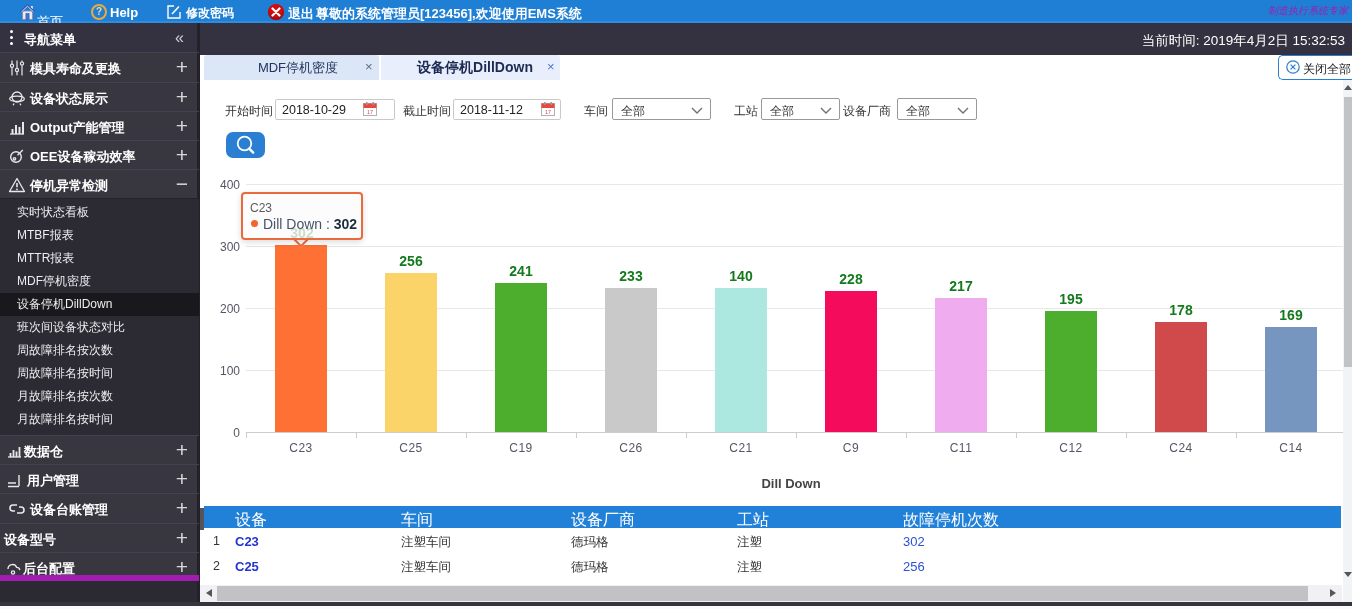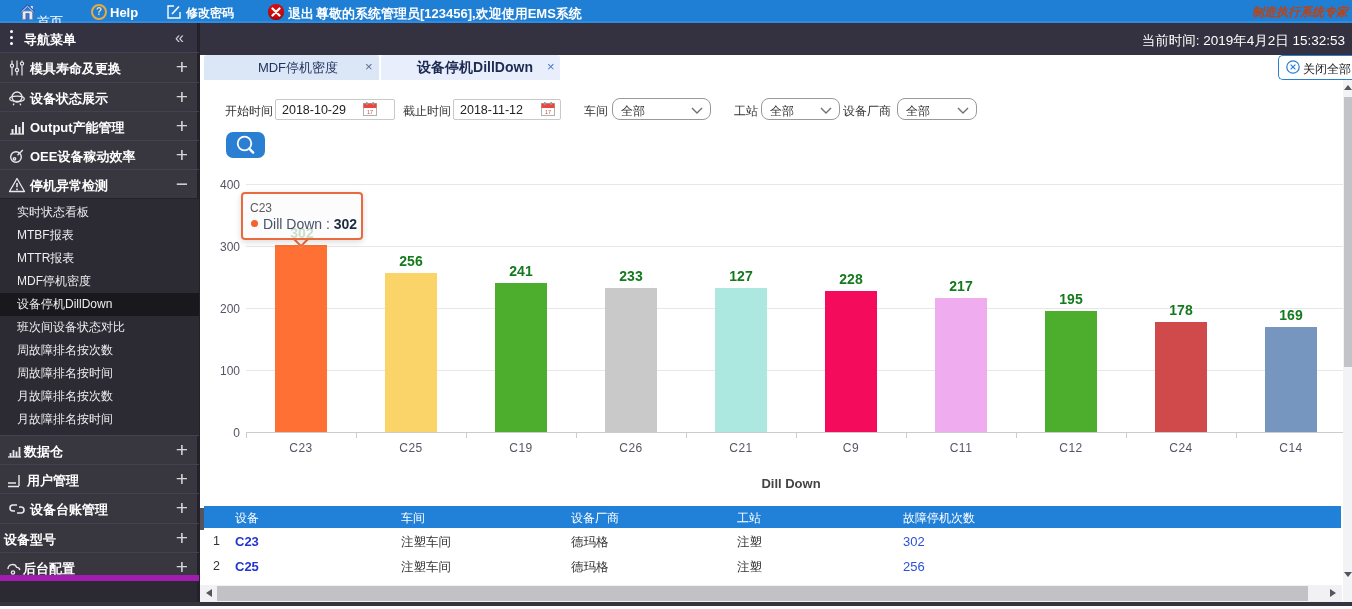--- a/index.html
+++ b/index.html
@@ -4,29 +4,29 @@
 html,body{width:1352px;height:609px}
 body{position:relative;overflow:hidden;background:#fff;font-family:"Liberation Sans",sans-serif}
 .a{position:absolute}
 .mi{position:absolute;left:0;width:199px;height:29px;border-top:1px solid #444250;color:#fff}
 .mi .t{position:absolute;top:7px;font-size:13px;font-weight:bold}
 .mi .p{position:absolute;right:11px;top:2px;font-size:21px;font-weight:100;color:#d5d6da;font-family:"Liberation Sans",sans-serif}
 .micon{position:absolute;left:8px;top:6px}
 .smi{position:absolute;left:17px;width:182px;font-size:12px;color:#ededf0}
 .lbl{font-size:12px;color:#333}
 .inp{height:21px;border:1px solid #c9c9c9;border-radius:2px;background:#fff;font-size:12.5px;color:#222;padding:3px 0 0 6px}
-.sel{height:22px;border:1px solid #999;border-radius:8px;background:#fff;font-size:12px;color:#333;padding:4px 0 0 8px}
+.sel{height:22px;border:1px solid #999;border-radius:2px;background:#fff;font-size:12px;color:#333;padding:4px 0 0 8px}
 .chev{position:absolute;right:7px;top:8px}
 .grid{position:absolute;left:246px;width:1100px;height:1px;background:#e7e7e7}
 .ylab{position:absolute;left:198px;width:42px;text-align:right;font-size:12px;color:#556}
 .bar{position:absolute;width:52px}
 .vlab{position:absolute;width:52px;text-align:center;font-size:14px;font-weight:bold;color:#157a1e}
 .xt{position:absolute;top:432px;width:1px;height:6px;background:#ccc}
 .xlab{position:absolute;top:441px;width:52px;text-align:center;font-size:12px;color:#556;letter-spacing:0.5px}
-.th{position:absolute;top:510px;font-size:12px;color:#fff}
+.th{position:absolute;top:510px;font-size:16px;color:#fff}
 .td{position:absolute;font-size:12.5px}
 </style></head><body>
 
 <div class="a" style="left:0;top:0;width:1352px;height:23px;background:#1f7fd4"></div>
 <div class="a" style="left:0;top:21px;width:1352px;height:2px;background:#2e8ce2"></div>
 
 <svg class="a" style="left:20px;top:4px" width="15" height="16" viewBox="0 0 15 16">
   <rect x="2.6" y="7" width="9.8" height="8.4" fill="#ececf1" stroke="#8f8f99" stroke-width="0.9"></rect>
   <rect x="10.8" y="2" width="2" height="4" fill="#ececf1"></rect>
   <path d="M0.8 8.2 L7.5 1.6 L14.2 8.2" fill="none" stroke="#2b58b8" stroke-width="2.4"></path>
@@ -44,21 +44,21 @@
 </svg>
 <div class="a" style="left:186px;top:5px;font-size:12px;font-weight:bold;color:#fff">修改密码</div>
 
 <div class="a" style="left:268px;top:4px;width:16px;height:16px;border-radius:50%;background:#d80b0b;box-shadow:inset 0 -2px 3px rgba(0,0,0,.3)"></div>
 <svg class="a" style="left:271px;top:7px" width="10" height="10" viewBox="0 0 10 10">
     <path d="M1.5 1.5l7 7M8.5 1.5l-7 7" stroke="#fff" stroke-width="2.2" stroke-linecap="round"></path>
   </svg>
 <div class="a" style="left:288px;top:5px;font-size:13px;font-weight:bold;color:#fff">退出</div>
 
 <div class="a" style="left:316px;top:5px;font-size:13px;font-weight:bold;color:#fff">尊敬的系统管理员[123456],欢迎使用EMS系统</div>
-<div class="a" style="right:4px;top:4px;font-size:12px;font-weight:bold;font-style:italic;color:#c2410c">制造执行系统专家</div>
+<div class="a" style="right:4px;top:4px;font-size:10px;font-weight:normal;font-style:italic;color:#a21caf">制造执行系统专家</div>
 
 <div class="a" style="left:0;top:23px;width:1352px;height:32px;background:#343241"></div>
 <div class="a" style="right:7px;top:32px;font-size:13.5px;color:#fff">当前时间: 2019年4月2日 15:32:53</div>
 
 <div class="a" style="left:10px;top:30px;width:3px;height:3px;border-radius:50%;background:#fff"></div>
 <div class="a" style="left:10px;top:36px;width:3px;height:3px;border-radius:50%;background:#fff"></div>
 <div class="a" style="left:10px;top:42px;width:3px;height:3px;border-radius:50%;background:#fff"></div>
 <div class="a" style="left:24px;top:31px;font-size:13px;font-weight:bold;color:#fff">导航菜单</div>
 <div class="a" style="left:175px;top:29px;font-size:16px;color:#ced1d8">«</div>
 
@@ -249,21 +249,21 @@
 <div class="bar" style="left:715px;top:288.2px;height:143.8px;background:#ace8e0"></div>
 <div class="bar" style="left:825px;top:290.6px;height:141.4px;background:#f50b5c"></div>
 <div class="bar" style="left:935px;top:297.5px;height:134.5px;background:#efacef"></div>
 <div class="bar" style="left:1045px;top:311.1px;height:120.9px;background:#4cae2c"></div>
 <div class="bar" style="left:1155px;top:321.6px;height:110.4px;background:#d04a4b"></div>
 <div class="bar" style="left:1265px;top:327.2px;height:104.8px;background:#7695bf"></div>
 
 <div class="vlab" style="left:385px;top:253.3px">256</div>
 <div class="vlab" style="left:495px;top:262.6px">241</div>
 <div class="vlab" style="left:605px;top:267.5px">233</div>
-<div class="vlab" style="left:715px;top:268.2px">127</div>
+<div class="vlab" style="left:715px;top:268.2px">140</div>
 <div class="vlab" style="left:825px;top:270.6px">228</div>
 <div class="vlab" style="left:935px;top:277.5px">217</div>
 <div class="vlab" style="left:1045px;top:291.1px">195</div>
 <div class="vlab" style="left:1155px;top:301.6px">178</div>
 <div class="vlab" style="left:1265px;top:307.2px">169</div>
 
 <div class="xt" style="left:246px"></div>
 <div class="xt" style="left:356px"></div>
 <div class="xt" style="left:466px"></div>
 <div class="xt" style="left:576px"></div>

